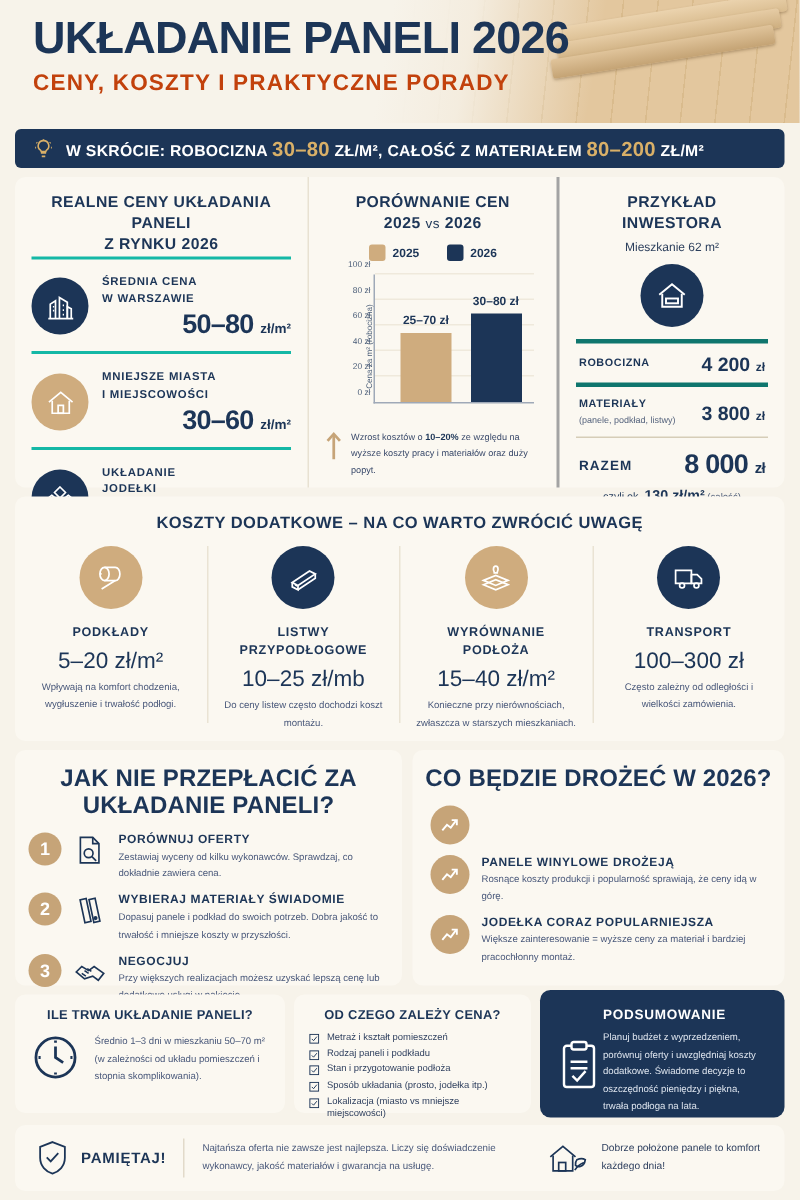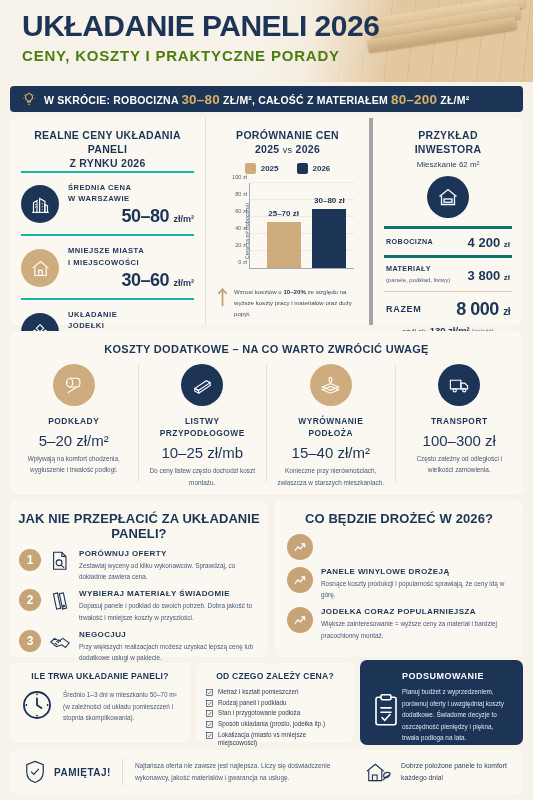--- a/index.html
+++ b/index.html
@@ -22,42 +22,42 @@
   }
   .plank { position:absolute; border-radius:2px; box-shadow:0 1px 2px rgba(90,60,25,.35); }
   .p1 { right:8px; top:6px; width:150px; height:13px;
         background:linear-gradient(180deg,#EBD3AE,#D9BC8F); transform:rotate(-9deg); }
   .p2 { right:12px; top:17px; width:150px; height:13px;
         background:linear-gradient(180deg,#E6CCA5,#CEAF80); transform:rotate(-9deg); }
   .p3 { right:16px; top:28px; width:150px; height:13px;
         background:linear-gradient(180deg,#E0C49B,#C4A374); transform:rotate(-9deg); }
   .hdr-text { position:absolute; left:22px; top:10px; z-index:3; }
   .title { font-size:30px; font-weight:bold; letter-spacing:-0.5px; color:#1C3557; line-height:1.05; }
-  .subtitle { font-size:15px; font-weight:bold; letter-spacing:0.8px; color:#4d7c0f; margin-top:5px; }
+  .subtitle { font-size:15px; font-weight:bold; letter-spacing:0.8px; color:#c2410c; margin-top:5px; }
 
   
   .sumbar {
     position:absolute; left:10px; top:86px; width:513px; height:26px;
     background:#1C3557; border-radius:4px;
     display:flex; align-items:center; padding:0 12px; gap:8px;
   }
   .bulb { width:14px; height:14px; flex:none; }
   .sumtext { font-size:10.5px; font-weight:bold; color:#FFFFFF; letter-spacing:0.2px; white-space:nowrap; }
   .sumtext .gold { color:#D9B068; font-size:13.5px; }
 
   
   .card { background:#FBF8F1; border-radius:7px; position:absolute; }
   .card-h { text-align:center; font-size:10.5px; font-weight:bold; letter-spacing:0.3px; line-height:1.35; }
 
   
   .row1 { position:absolute; left:10px; top:118px; width:513px; height:207px;
           background:#FBF8F1; border-radius:7px; display:flex; }
   .col { padding:10px 11px; position:relative; }
   .col.c1 { width:195px; }
-  .col.c2 { width:168px; border-left:1px solid #E8E1D2; border-right:4px solid #a3a3a3; }
+  .col.c2 { width:168px; border-left:1px solid #E8E1D2; border-right:2px solid #a3a3a3; }
   .col.c3 { width:150px; }
 
   .pricerow { display:flex; align-items:center; gap:9px; padding:9px 0 7px; border-top:2px solid #14b8a6; }
   .pricerow:first-of-type { border-top:none; }
   .circ { width:38px; height:38px; border-radius:50%; flex:none; display:flex; align-items:center; justify-content:center; }
   .circ.navy { background:#1C3557; }
   .circ.tan  { background:#CFAC7E; }
   .plabel { font-size:7.6px; font-weight:bold; letter-spacing:0.5px; line-height:1.5; }
   .pval { text-align:right; margin-top:2px; }
   .pval .big { font-size:18px; font-weight:bold; letter-spacing:-0.5px; }
@@ -112,21 +112,21 @@
   .q { flex:1; text-align:center; padding:0 8px; }
   .q + .q { border-left:1px solid #EAE3D4; }
   .q .circ { width:42px; height:42px; margin:0 auto 9px; }
   .qt { font-size:8.4px; font-weight:bold; letter-spacing:0.5px; line-height:1.45; }
   .qv { font-size:15px; margin:5px 0 4px; color:#1C3557; }
   .qd { font-size:6.4px; line-height:1.75; color:#49587A; }
 
   
   .row3l { left:10px; top:500px; width:258px; height:157px; }
   .row3r { left:275px; top:500px; width:248px; height:157px; }
-  .row3l .hd, .row3r .hd { text-align:center; font-size:13px; font-weight:bold; padding:11px 6px 8px; letter-spacing:0.1px; }
+  .row3l .hd, .row3r .hd { text-align:center; font-size:16px; font-weight:bold; padding:11px 6px 8px; letter-spacing:0.1px; }
   .tiprow { display:flex; gap:7px; padding:0 9px 7px 9px; align-items:flex-start; }
   .num { width:22px; height:22px; border-radius:50%; background:#C6A478; color:#FFF;
          font-size:12px; font-weight:bold; display:flex; align-items:center; justify-content:center; flex:none; }
   .tipicon { width:24px; flex:none; display:flex; justify-content:center; padding-top:1px; }
   .tipbody { flex:1; }
   .tiptitle { font-size:8px; font-weight:bold; letter-spacing:0.4px; margin-bottom:2px; }
   .tiptext { font-size:6.4px; line-height:1.75; color:#49587A; }
   .uprow { display:flex; gap:8px; padding:0 10px 7px 12px; align-items:flex-start; }
   .upcirc { width:26px; height:26px; border-radius:50%; background:#C6A478; flex:none;
             display:flex; align-items:center; justify-content:center; }

